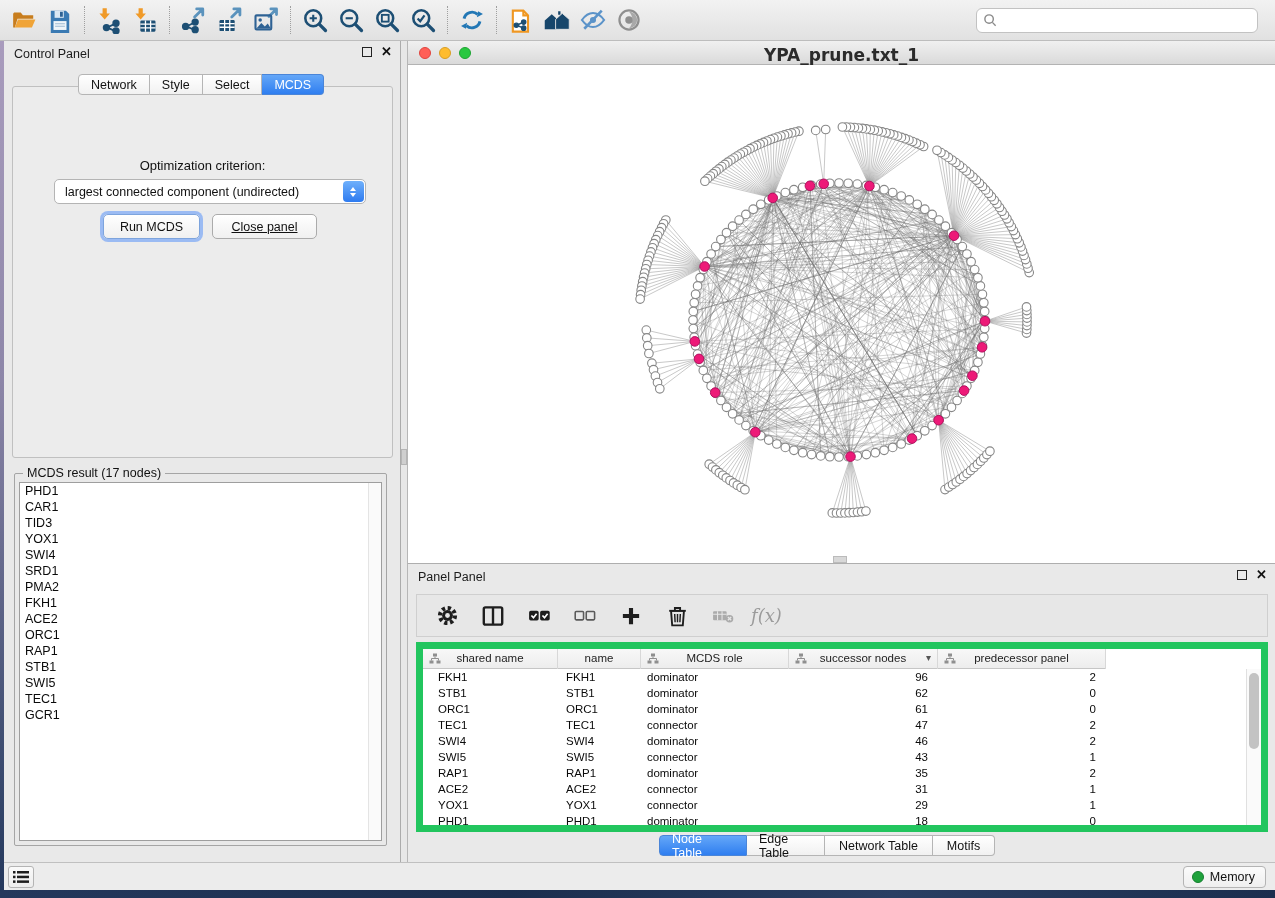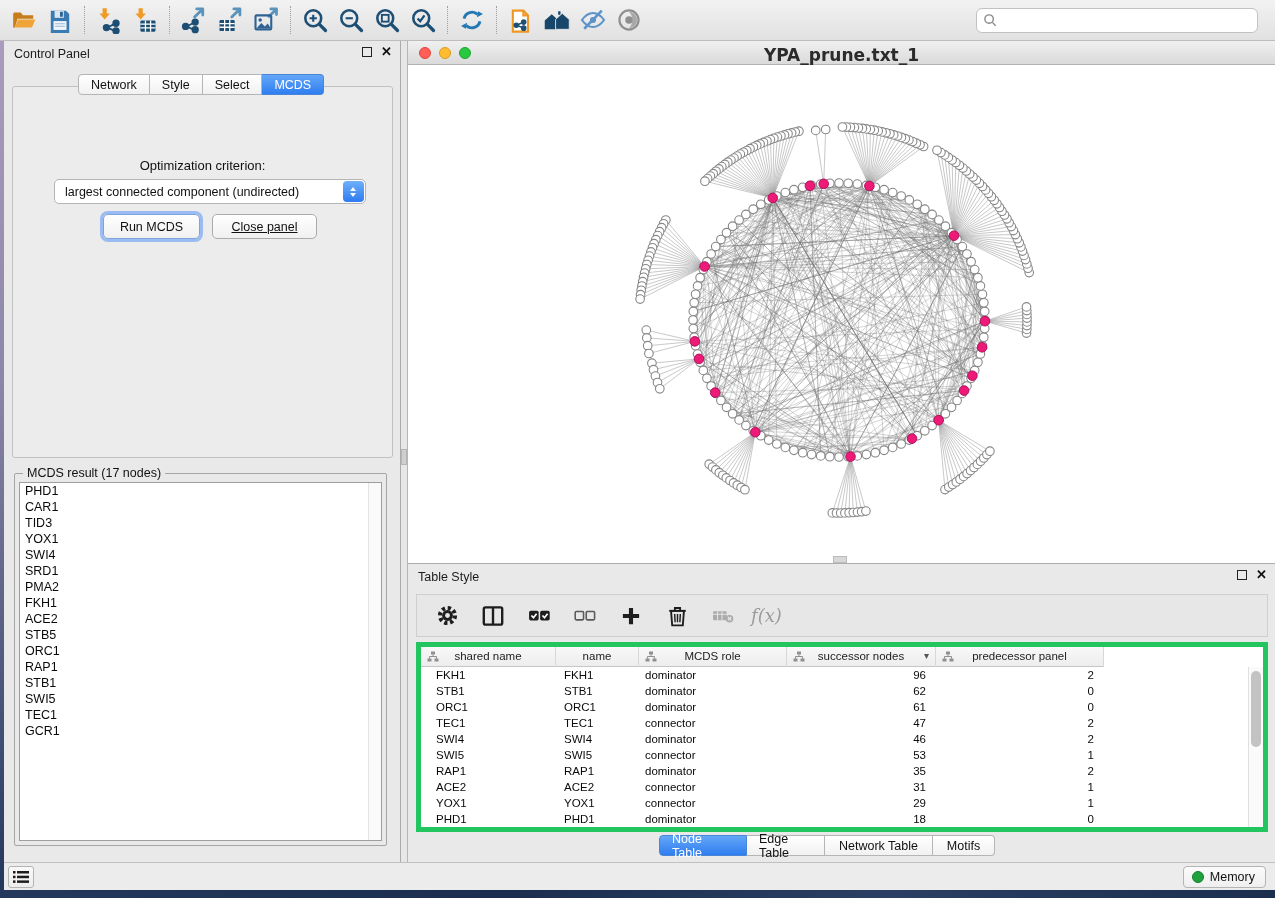--- a/index.html
+++ b/index.html
@@ -95,21 +95,21 @@
   #net-canvas svg { display:block; }
 
   
   #table-panel { position:absolute; left:407px; top:563px; width:868px; height:299px;
     background:#e9e9e9; border-top:1px solid #aeaeae; border-left:1px solid #b6b6b6; }
   #tp-toolbar { position:absolute; left:8px; top:30px; width:852px; height:43px;
     background:#e7e7e7; border:1px solid #cfcfcf; display:flex; align-items:center; padding-left:12px; gap:10px; }
   .fx { font-family:"DejaVu Serif",serif; font-style:italic; color:#9b9b9b; font-size:18px; }
 
   #tp-table { position:absolute; left:8px; top:78px; width:852px; height:190px;
-    background:#fff; border:5px solid #22c55e; }
+    background:#fff; border:7px solid #22c55e; }
   #tp-header { display:flex; height:20px; background:linear-gradient(#f8f8f8,#ededed);
     border-bottom:1px solid #c6c6c6; }
   .hcell { position:relative; height:20px; border-right:1px solid #d8d8d8;
     font-size:11.5px; color:#222; }
   .hcell .hlabel { position:absolute; left:0; top:3px; width:100%; text-align:center; }
   .hcell .hicon { position:absolute; left:6px; top:4px; }
   .hcell .sort { position:absolute; right:6px; top:3px; color:#555; font-size:10px; }
   #tp-body { position:absolute; left:0; top:20px; right:15px; bottom:0; overflow:hidden; }
   .trow { display:flex; height:16px; }
   .tcell { font-size:11.5px; color:#0a0a0a; line-height:16px; white-space:nowrap; overflow:hidden; }
@@ -321,21 +321,20 @@
         <div id="mcds-scroll"></div>
       <div class="mcds-item">PHD1</div>
           <div class="mcds-item">CAR1</div>
           <div class="mcds-item">TID3</div>
           <div class="mcds-item">YOX1</div>
           <div class="mcds-item">SWI4</div>
           <div class="mcds-item">SRD1</div>
           <div class="mcds-item">PMA2</div>
           <div class="mcds-item">FKH1</div>
           <div class="mcds-item">ACE2</div>
-          <div class="mcds-item">STB5</div>
           <div class="mcds-item">ORC1</div>
           <div class="mcds-item">RAP1</div>
           <div class="mcds-item">STB1</div>
           <div class="mcds-item">SWI5</div>
           <div class="mcds-item">TEC1</div>
           <div class="mcds-item">GCR1</div>
         </div>
     </div>
   </div>
 
@@ -1259,21 +1258,21 @@
             <circle cx="530.6" cy="355.2" r="4.8" fill="#ed1a78" stroke="#b21060" stroke-width="1"></circle>
             <circle cx="504.0" cy="373.6" r="4.8" fill="#ed1a78" stroke="#b21060" stroke-width="1"></circle>
           </g>
         </svg>
     </div>
     <div id="hgrip"></div>
   </div>
 
   <div id="table-panel">
     <div class="panel-title-row">
-      <span class="panel-title">Table Style</span>
+      <span class="panel-title">Panel Panel</span>
       <span class="panel-btns">
         <span class="float-btn"></span>
         <span class="close-btn">✕</span>
       </span>
     </div>
     <div id="tp-toolbar">
       <div class="ico-btn">
         <svg width="25" height="25" viewBox="0 0 24 24">
             <circle cx="12" cy="12" r="7.2" fill="none" stroke="#1e1e1e" stroke-width="4" stroke-dasharray="3.1 2.55"></circle>
             <circle cx="12" cy="12" r="5.2" fill="#1e1e1e"></circle>
@@ -1411,21 +1410,21 @@
             <div class="tcell" style="width:135px;padding-left:15px">SWI4</div>
             <div class="tcell" style="width:83px;padding-left:8px">SWI4</div>
             <div class="tcell" style="width:148px;padding-left:6px">dominator</div>
             <div class="tcell" style="width:149px;text-align:right;padding-right:10px">46</div>
             <div class="tcell" style="width:168px;text-align:right;padding-right:10px">2</div>
           </div>
           <div class="trow">
             <div class="tcell" style="width:135px;padding-left:15px">SWI5</div>
             <div class="tcell" style="width:83px;padding-left:8px">SWI5</div>
             <div class="tcell" style="width:148px;padding-left:6px">connector</div>
-            <div class="tcell" style="width:149px;text-align:right;padding-right:10px">53</div>
+            <div class="tcell" style="width:149px;text-align:right;padding-right:10px">43</div>
             <div class="tcell" style="width:168px;text-align:right;padding-right:10px">1</div>
           </div>
           <div class="trow">
             <div class="tcell" style="width:135px;padding-left:15px">RAP1</div>
             <div class="tcell" style="width:83px;padding-left:8px">RAP1</div>
             <div class="tcell" style="width:148px;padding-left:6px">dominator</div>
             <div class="tcell" style="width:149px;text-align:right;padding-right:10px">35</div>
             <div class="tcell" style="width:168px;text-align:right;padding-right:10px">2</div>
           </div>
           <div class="trow">

